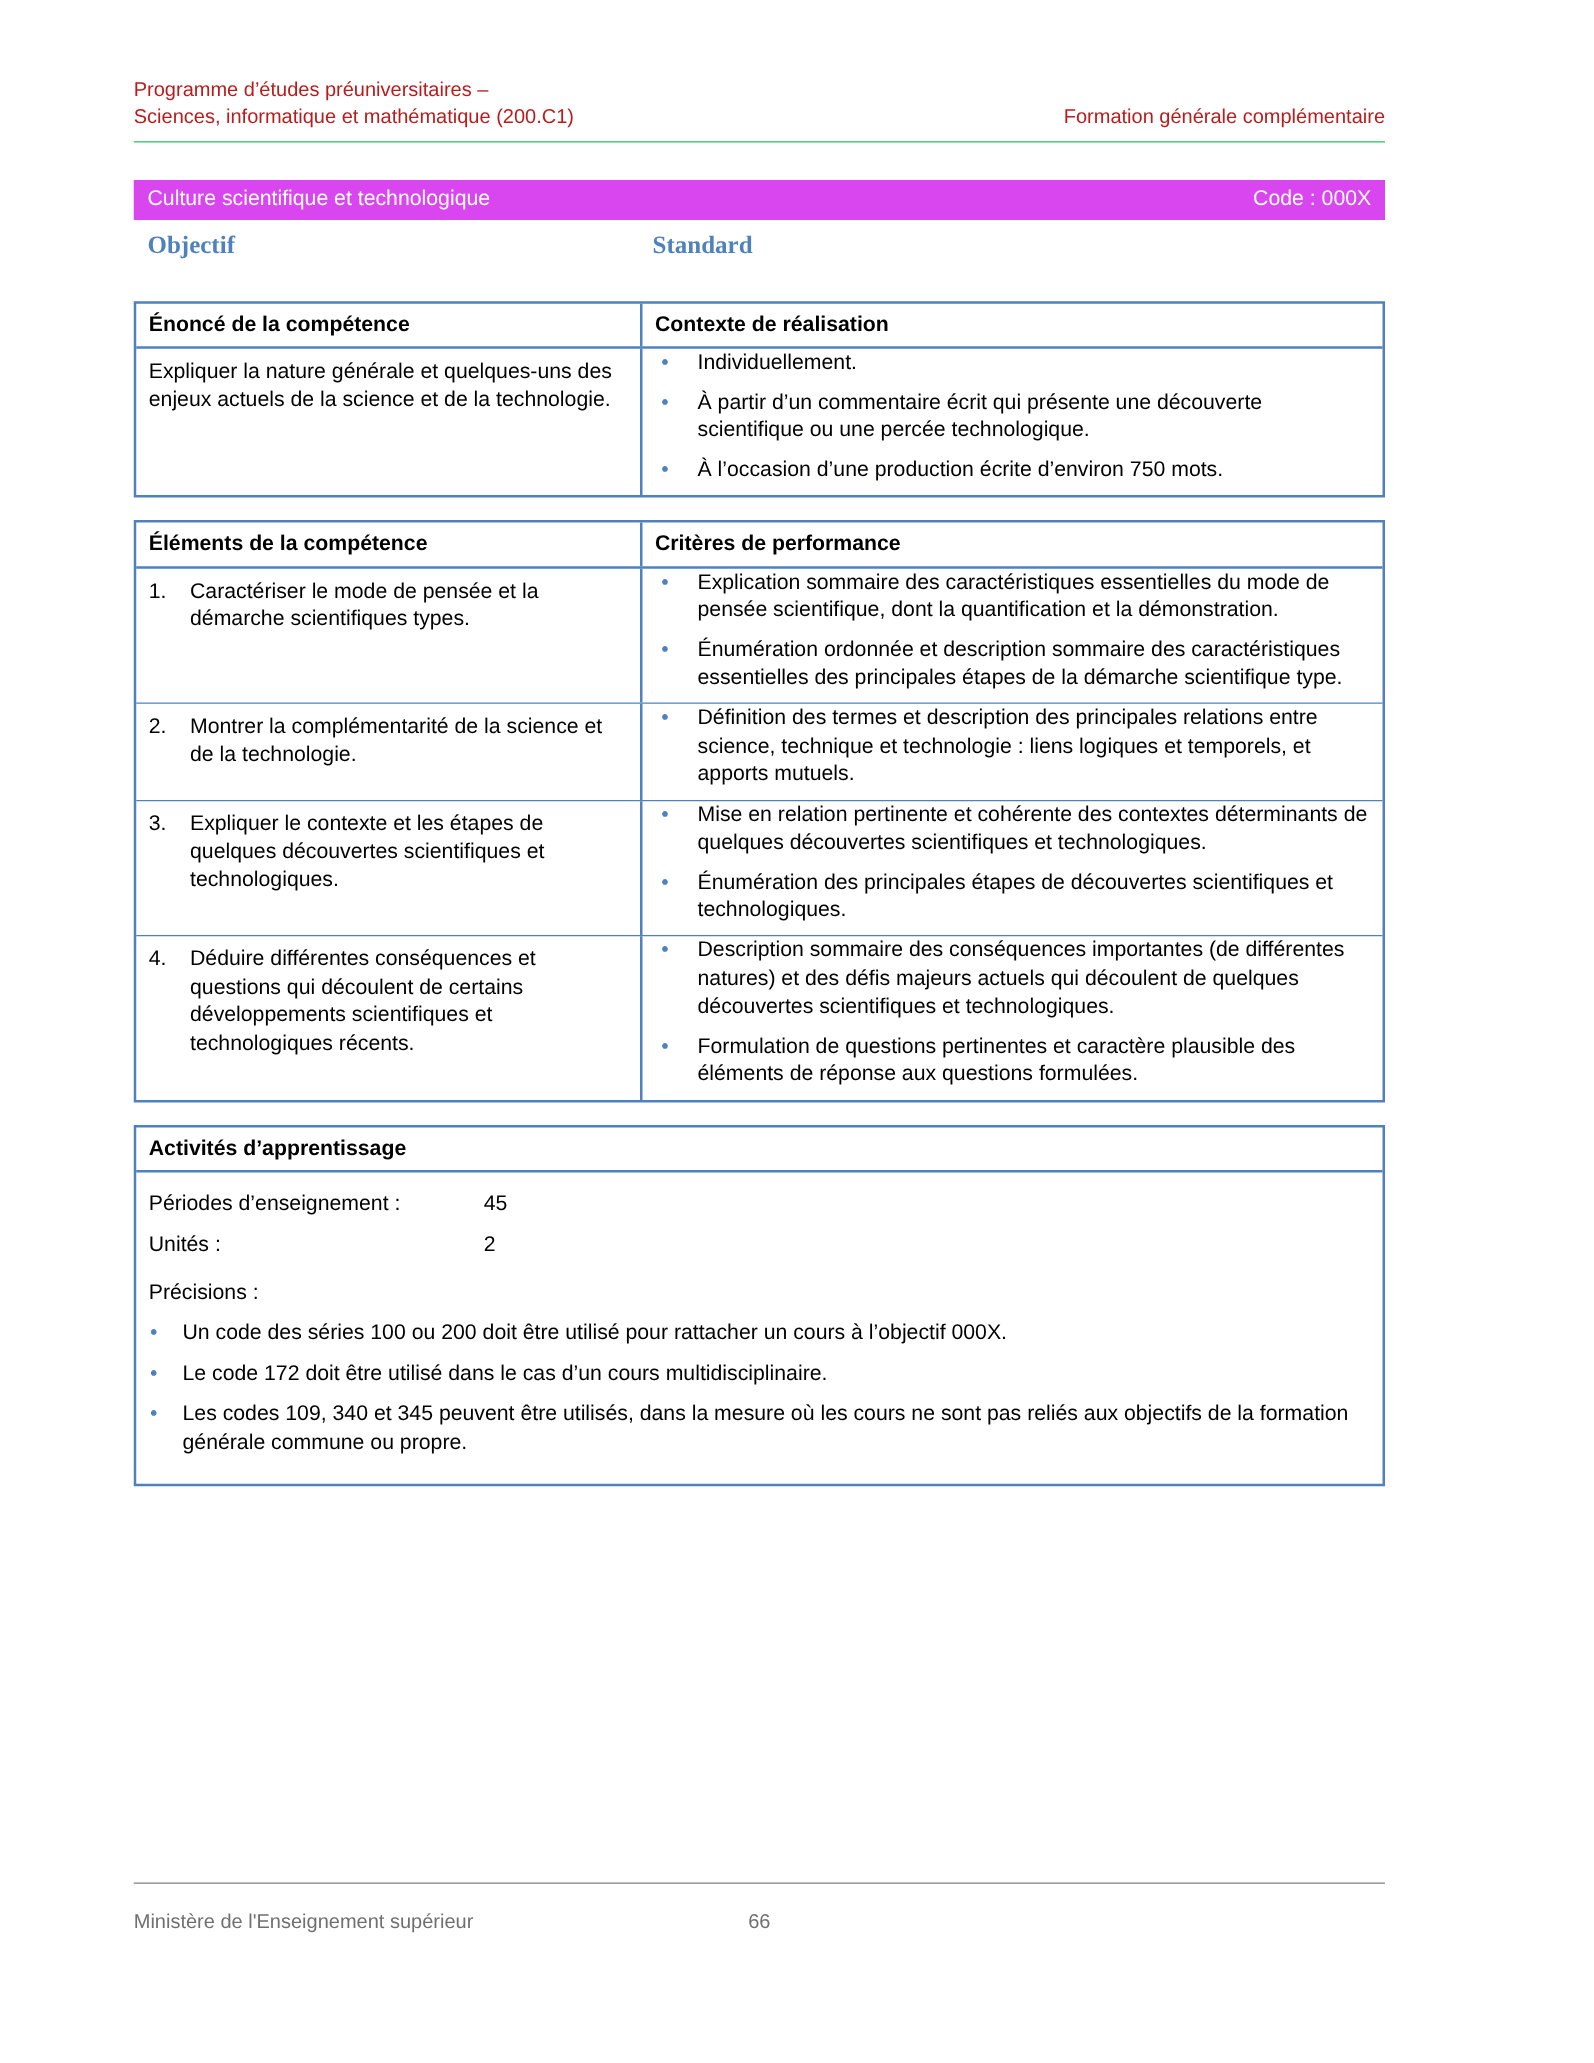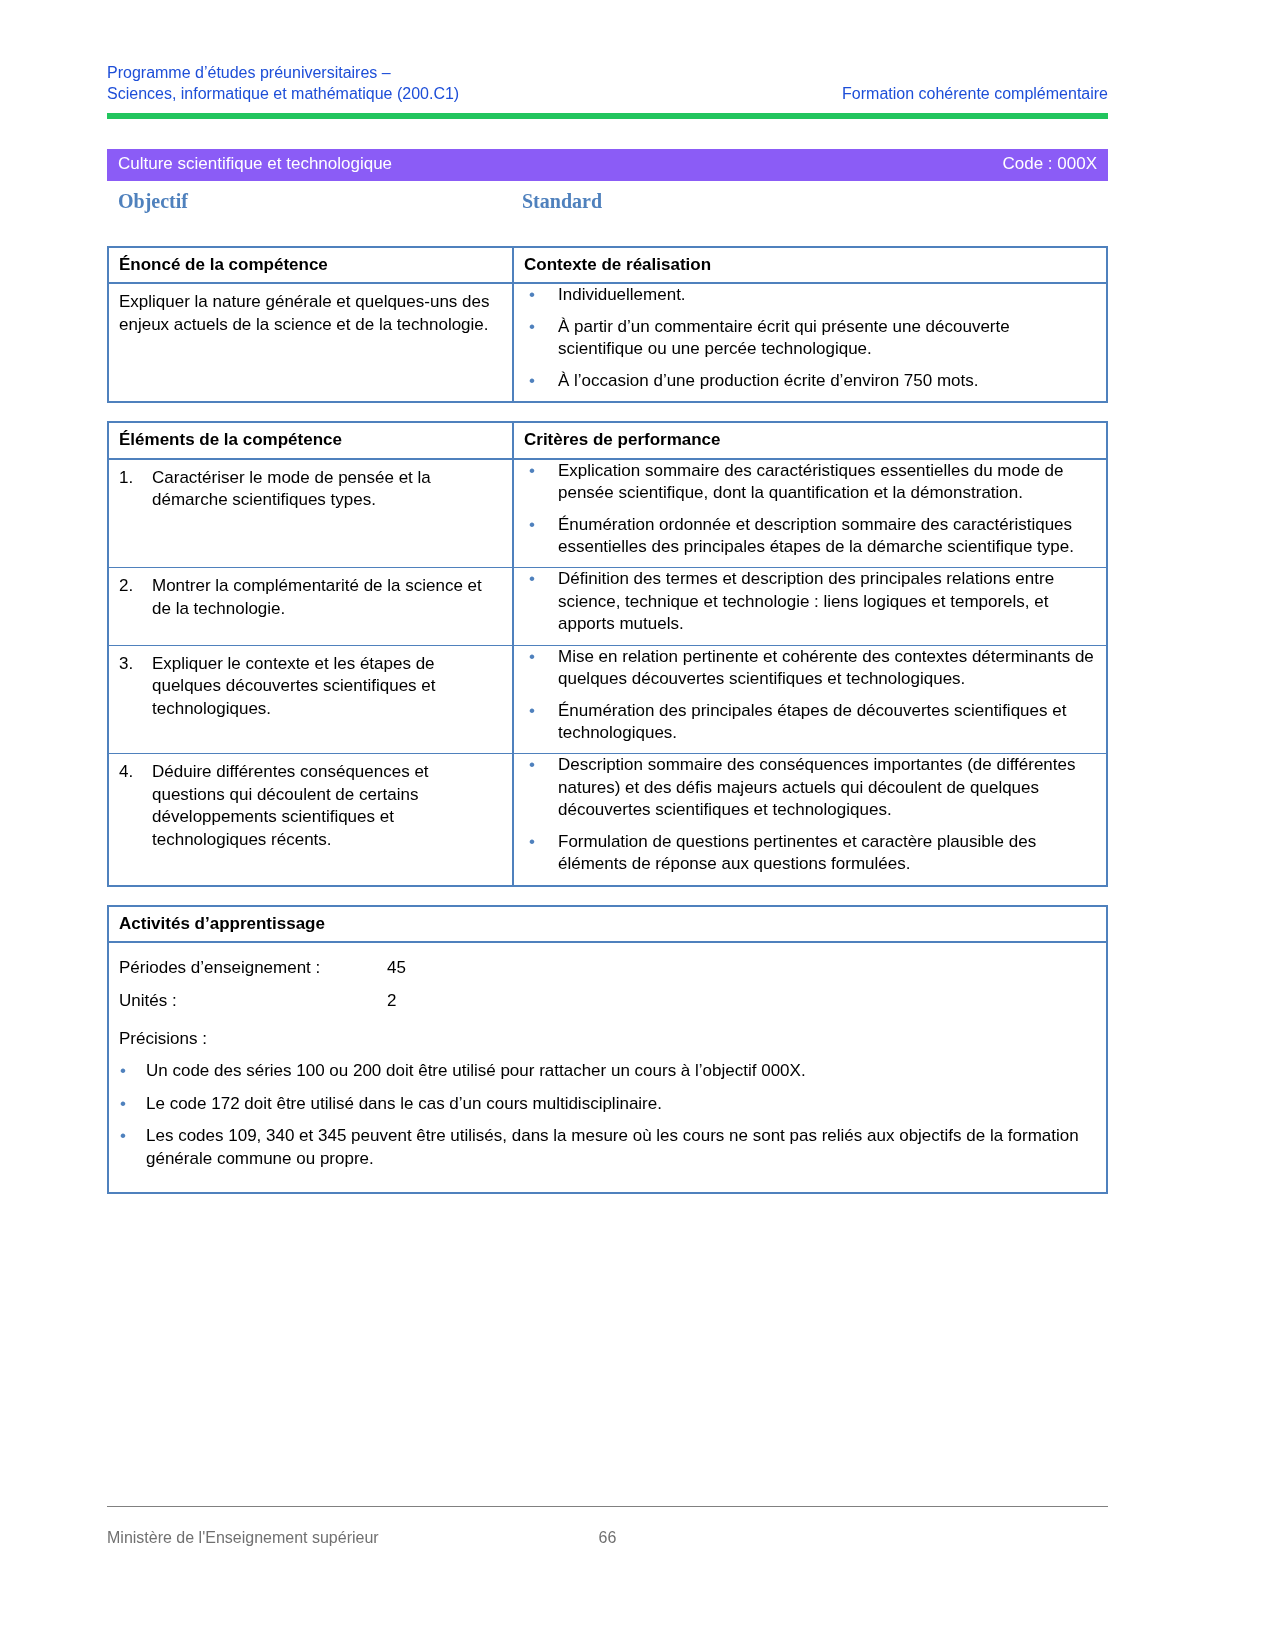--- a/index.html
+++ b/index.html
@@ -20,32 +20,32 @@
     left: 107px;
     top: 62px;
     width: 1001px;
   }
 
   
   .running-header {
     display: flex;
     justify-content: space-between;
     align-items: flex-end;
-    color: #1d4ed8;
+    color: #b91c1c;
     font-size: 16px;
     padding-bottom: 9px;
-    border-bottom: 6px solid #22c55e;
+    border-bottom: 1px solid #22c55e;
   }
   .rh-left div { white-space: nowrap; }
   .rh-right { white-space: nowrap; }
 
   
   .title-bar {
     margin-top: 30px;
-    background: #8b5cf6;
+    background: #d946ef;
     color: #ffffff;
     display: flex;
     justify-content: space-between;
     align-items: center;
     padding: 4px 11px 5px 11px;
     font-size: 17px;
   }
 
   
   .col-heads { display: flex; margin: 7px 0 3px 0; }
@@ -125,21 +125,21 @@
 <body>
 
 <div class="page">
   <div class="content">
 
     <div class="running-header">
       <div class="rh-left">
         <div>Programme d’études préuniversitaires –</div>
         <div>Sciences, informatique et mathématique (200.C1)</div>
       </div>
-      <div class="rh-right">Formation cohérente complémentaire</div>
+      <div class="rh-right">Formation générale complémentaire</div>
     </div>
 
     <div class="title-bar">
       <span>Culture scientifique et technologique</span>
       <span>Code : 000X</span>
     </div>
 
     <div class="col-heads">
       <div class="col-head obj">Objectif</div>
       <div class="col-head std">Standard</div>

